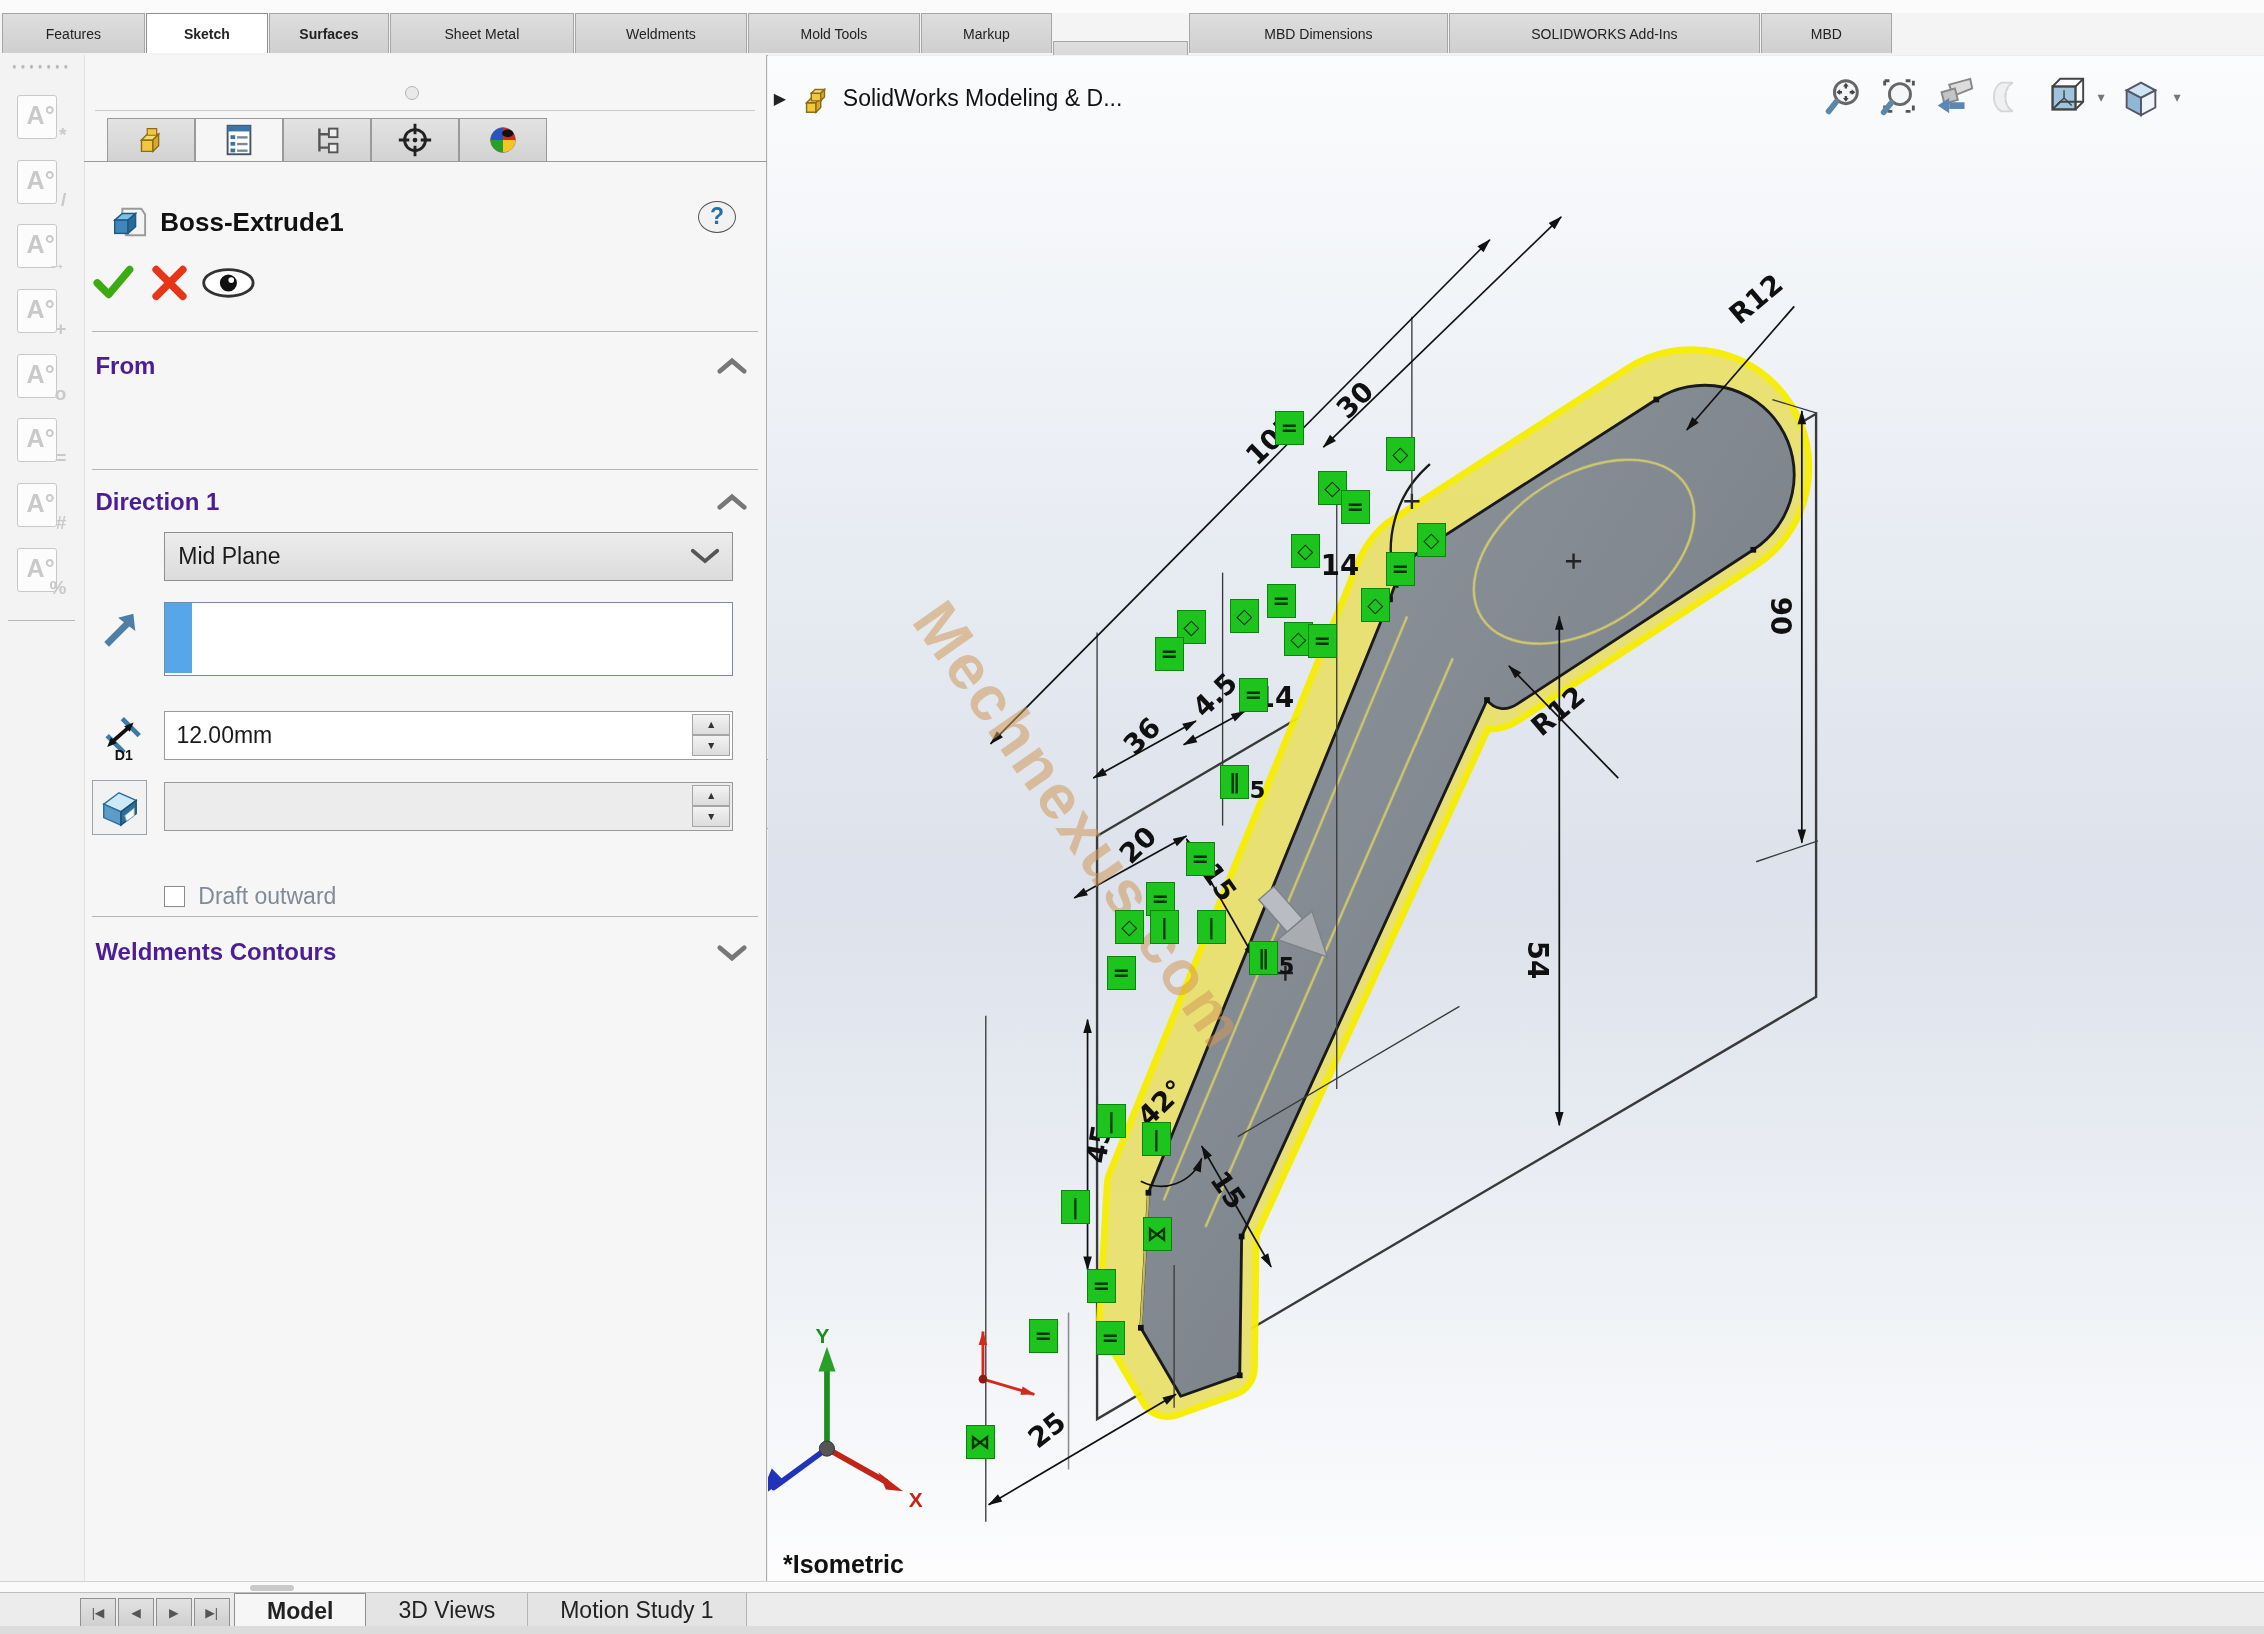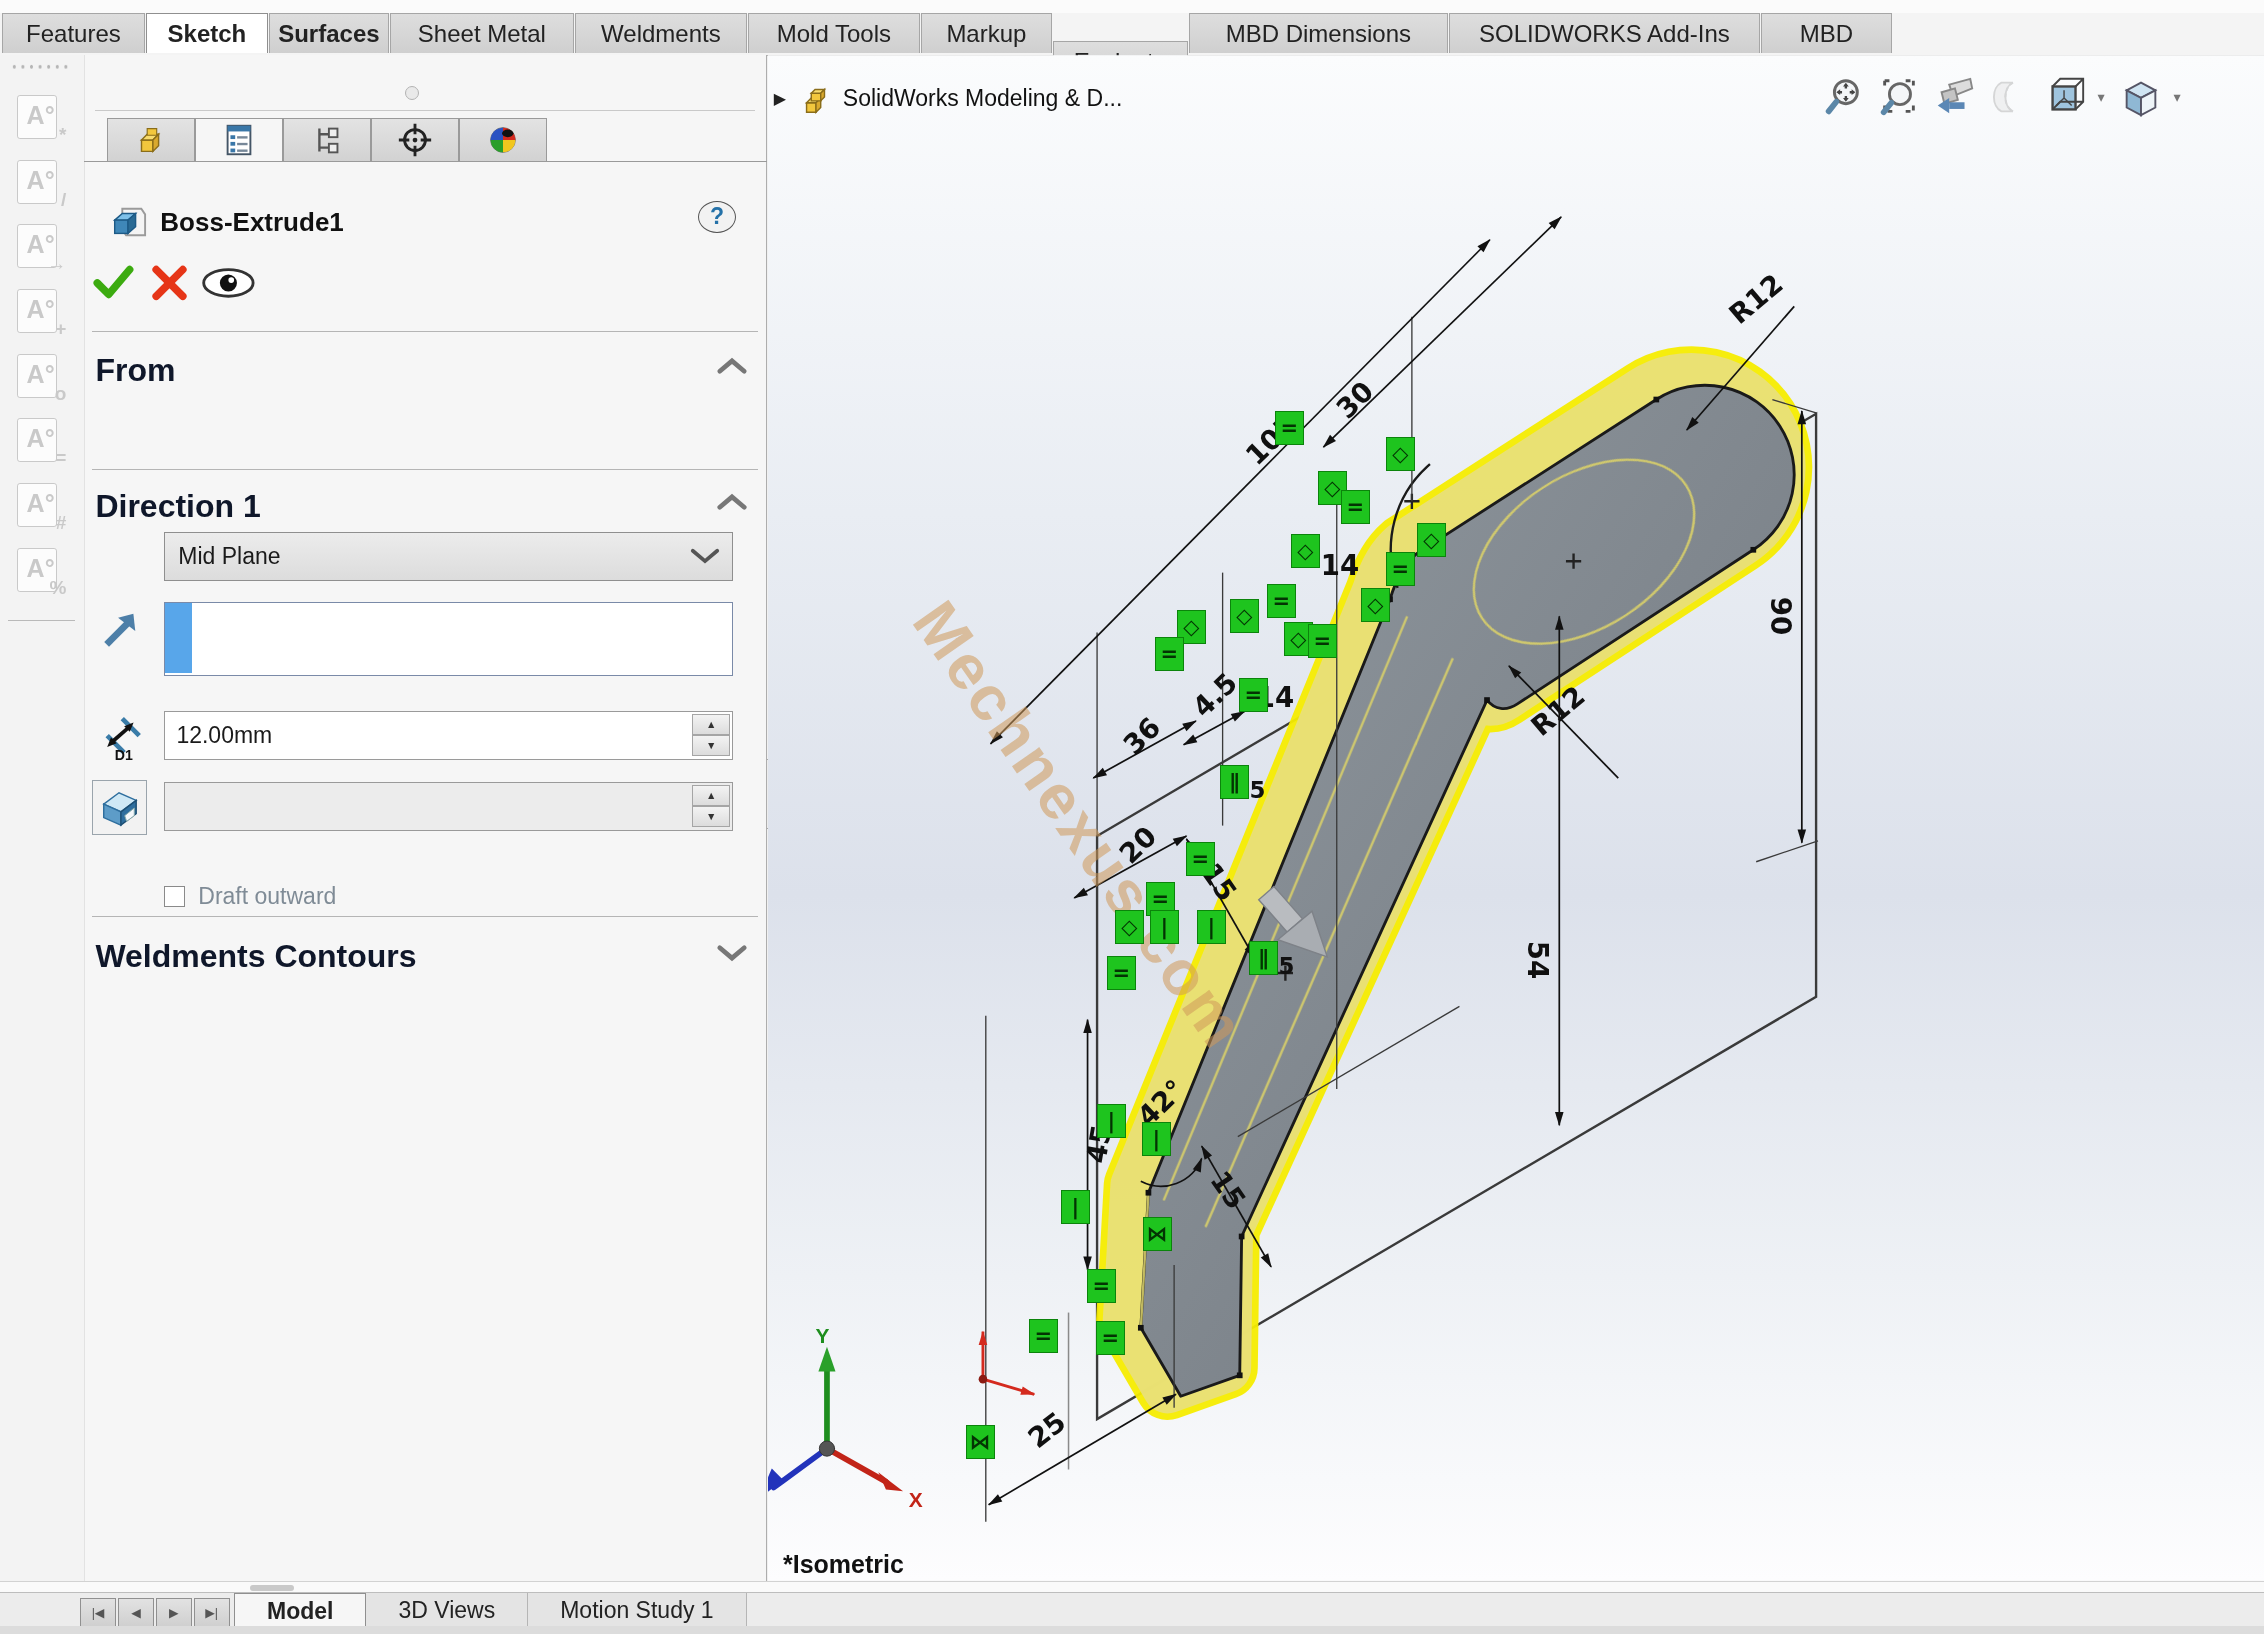--- a/index.html
+++ b/index.html
@@ -3,21 +3,21 @@
 <meta charset="utf-8">
 <style>
   html,body{margin:0;padding:0;background:#888;}
   #app{position:relative;width:2265px;height:1634px;background:#f0f0f0;
        font-family:"Liberation Sans",sans-serif;overflow:hidden;}
   
   #ribbon{position:absolute;left:0;top:0;width:2265px;height:55px;background:#f4f4f4;
           border-bottom:1px solid #b9b9b9;}
   #ribbon-top{position:absolute;left:0;top:0;width:100%;height:13.3px;background:#fbfbfb;}
   #ribbon-tabs{position:absolute;left:1.9px;top:13.3px;height:42px;display:flex;}
-  .rtab{height:40px;line-height:40px;text-align:center;font-size:24px;color:#222;
+  .rtab{height:40px;line-height:40px;text-align:center;font-size:14px;color:#222;
         background:linear-gradient(#dedede,#cfcfcf);border:1px solid #a6a6a6;border-bottom:none;
         box-sizing:border-box;margin-right:1px;cursor:default;}
   .rtab.active{background:#ffffff;font-weight:bold;border-color:#8f8f8f;}
   
   #left-panel{position:absolute;left:0;top:55px;width:767px;height:1535px;background:#f6f6f6;
               border-right:1px solid #adadad;box-sizing:border-box;}
   #left-toolbar{position:absolute;left:0;top:0;width:84px;height:100%;background:#f3f3f3;
                 border-right:1px solid #e2e2e2;}
   #lt-grip{position:absolute;left:9.5px;top:7.6px;width:63px;height:7.6px;
            background:radial-gradient(circle,#b5b5b5 1.5px,transparent 1.9px) 0 0/8.6px 7.6px repeat-x;}
@@ -37,21 +37,21 @@
          box-sizing:border-box;display:flex;align-items:center;justify-content:center;}
   .pmtab.active{background:#f6f6f6;border-bottom-color:#f6f6f6;}
   #pm-tabline{position:absolute;left:0px;top:106px;width:683px;border-top:1px solid #9a9a9a;}
   #pm-title-row{position:absolute;left:25px;top:148px;height:38px;display:flex;align-items:center;}
   #pm-title{font-size:26px;font-weight:bold;color:#111;margin-left:13.3px;}
   #pm-help{position:absolute;left:614px;top:146px;width:36px;height:30px;border:1.9px solid #555;
            border-radius:50%;background:#f2f2f2;text-align:center;line-height:28.5px;
            font-size:23px;font-weight:bold;color:#2471a8;}
   #pm-actions{position:absolute;left:0px;top:207px;height:40px;}
   #pm-divider1{position:absolute;left:7.6px;top:276px;width:666px;border-top:1.9px solid #b5b5b5;}
-  .sec-label{position:absolute;left:11.4px;font-size:32px;font-weight:bold;color:#0f172a;}
+  .sec-label{position:absolute;left:11.4px;font-size:24px;font-weight:bold;color:#4c1d95;}
   .chev{position:absolute;left:632px;width:32px;height:19px;}
   .combo{position:absolute;left:80px;width:569px;height:49px;background:linear-gradient(#ececec,#dcdcdc);
          border:1.9px solid #8f8f8f;box-sizing:border-box;font-size:23px;color:#1a1a1a;
          line-height:46px;padding-left:13.3px;}
   .combo .cchev{position:absolute;right:11.4px;top:13.3px;}
   #pm-divider2{position:absolute;left:7.6px;top:414px;width:666px;border-top:1.9px solid #b5b5b5;}
   #sel-box{position:absolute;left:80px;top:547px;width:569px;height:74px;background:#ffffff;
            border:1.9px solid #7a8aa8;box-sizing:border-box;}
   #sel-strip{position:absolute;left:0;top:0;width:27px;height:70px;}
   .spinfield{position:absolute;left:80px;width:569px;height:49px;background:#fff;border:1.9px solid #9a9a9a;

